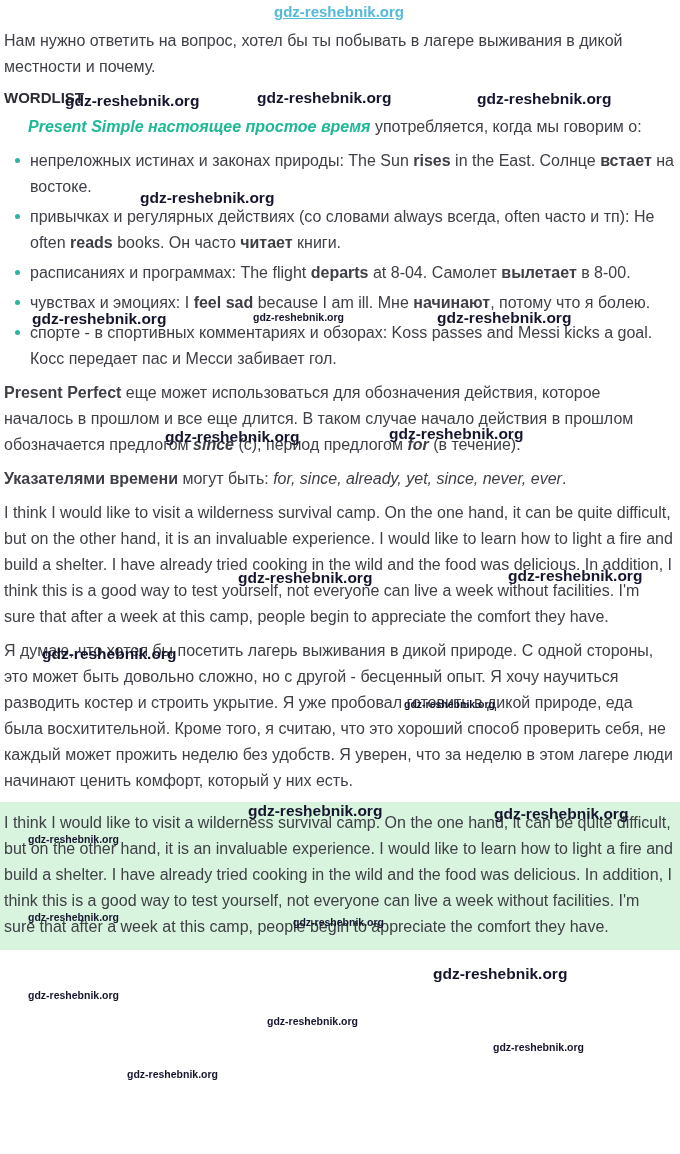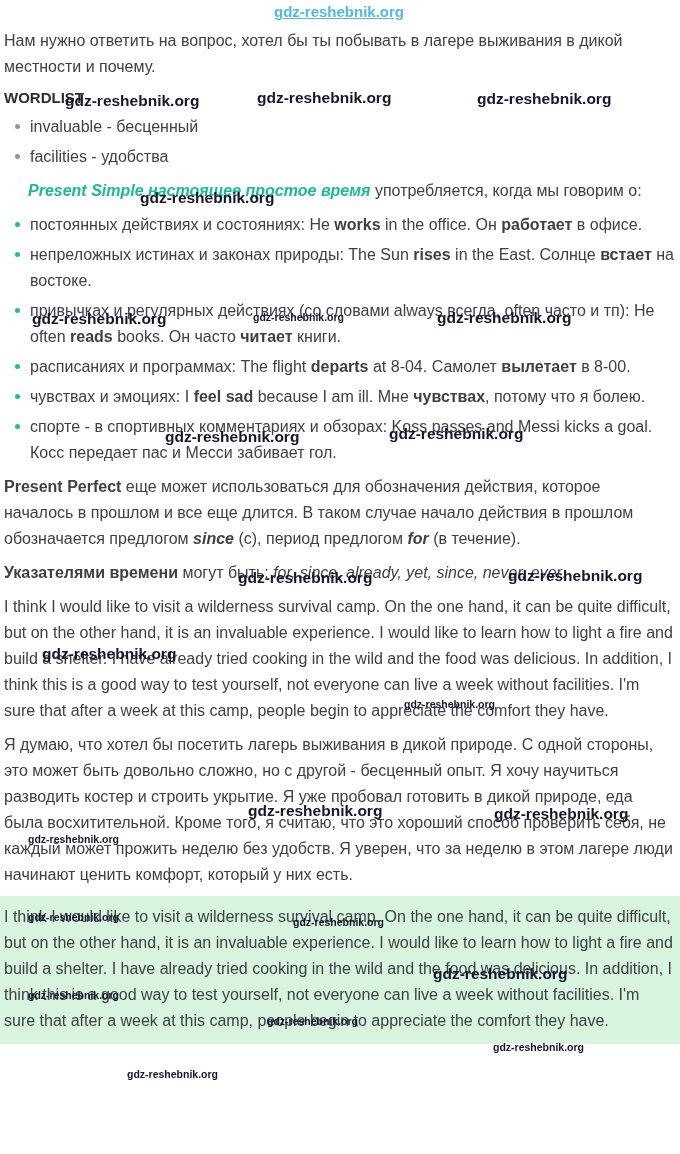--- a/index.html
+++ b/index.html
@@ -46,33 +46,28 @@
 <body>
 
 <div class="page">
 
   <div class="top-link">gdz-reshebnik.org</div>
 
   <p>Нам нужно ответить на вопрос, хотел бы ты побывать в лагере выживания в дикой местности и почему.</p>
 
   <h3 class="wordlist-title">WORDLIST</h3>
 
-  <ul class="gray-list">
-    <li>invaluable - бесценный</li>
-    <li>facilities - удобства</li>
-  </ul>
 
   <p><span style="font-weight: 700; font-style: italic; color: rgb(29, 184, 148); margin-left: 24px;">Present Simple настоящее простое время</span><span> употребляется, когда мы говорим о:</span></p>
 
   <ul class="teal-list">
-    <li><span>постоянных действиях и состояниях: He </span><span style="font-weight: 700;">works</span><span> in the office. Он </span><span style="font-weight: 700;">работает</span><span> в офисе.</span></li>
     <li><span>непреложных истинах и законах природы: The Sun </span><span style="font-weight: 700;">rises</span><span> in the East. Солнце </span><span style="font-weight: 700;">встает</span><span> на востоке.</span></li>
     <li><span>привычках и регулярных действиях (со словами always всегда, often часто и тп): He often </span><span style="font-weight: 700;">reads</span><span> books. Он часто </span><span style="font-weight: 700;">читает</span><span> книги.</span></li>
     <li><span>расписаниях и программах: The flight </span><span style="font-weight: 700;">departs</span><span> at 8-04. Самолет </span><span style="font-weight: 700;">вылетает</span><span> в 8-00.</span></li>
-    <li><span>чувствах и эмоциях: I </span><span style="font-weight: 700;">feel sad</span><span> because I am ill. Мне </span><span style="font-weight: 700;">чувствах</span><span>, потому что я болею.</span></li>
+    <li><span>чувствах и эмоциях: I </span><span style="font-weight: 700;">feel sad</span><span> because I am ill. Мне </span><span style="font-weight: 700;">начинают</span><span>, потому что я болею.</span></li>
     <li><span>спорте - в спортивных комментариях и обзорах: Koss passes and Messi kicks a goal. Косс передает пас и Месси забивает гол.</span></li>
   </ul>
 
 
   <p><span style="font-weight: 700;">Present Perfect</span><span> еще может использоваться для обозначения действия, которое началось в прошлом и все еще длится. В таком случае начало действия в прошлом обозначается предлогом </span><span style="font-weight: 700; font-style: italic;">since</span><span> (с), период предлогом </span><span style="font-weight: 700; font-style: italic;">for</span><span> (в течение).</span></p>
 
   <ul class="dark-list">
   </ul>
 
   <p><span style="font-weight: 700;">Указателями времени</span><span> могут быть: </span><span style="font-style: italic;">for, since, already, yet, since, never, ever</span><span>.</span></p>

